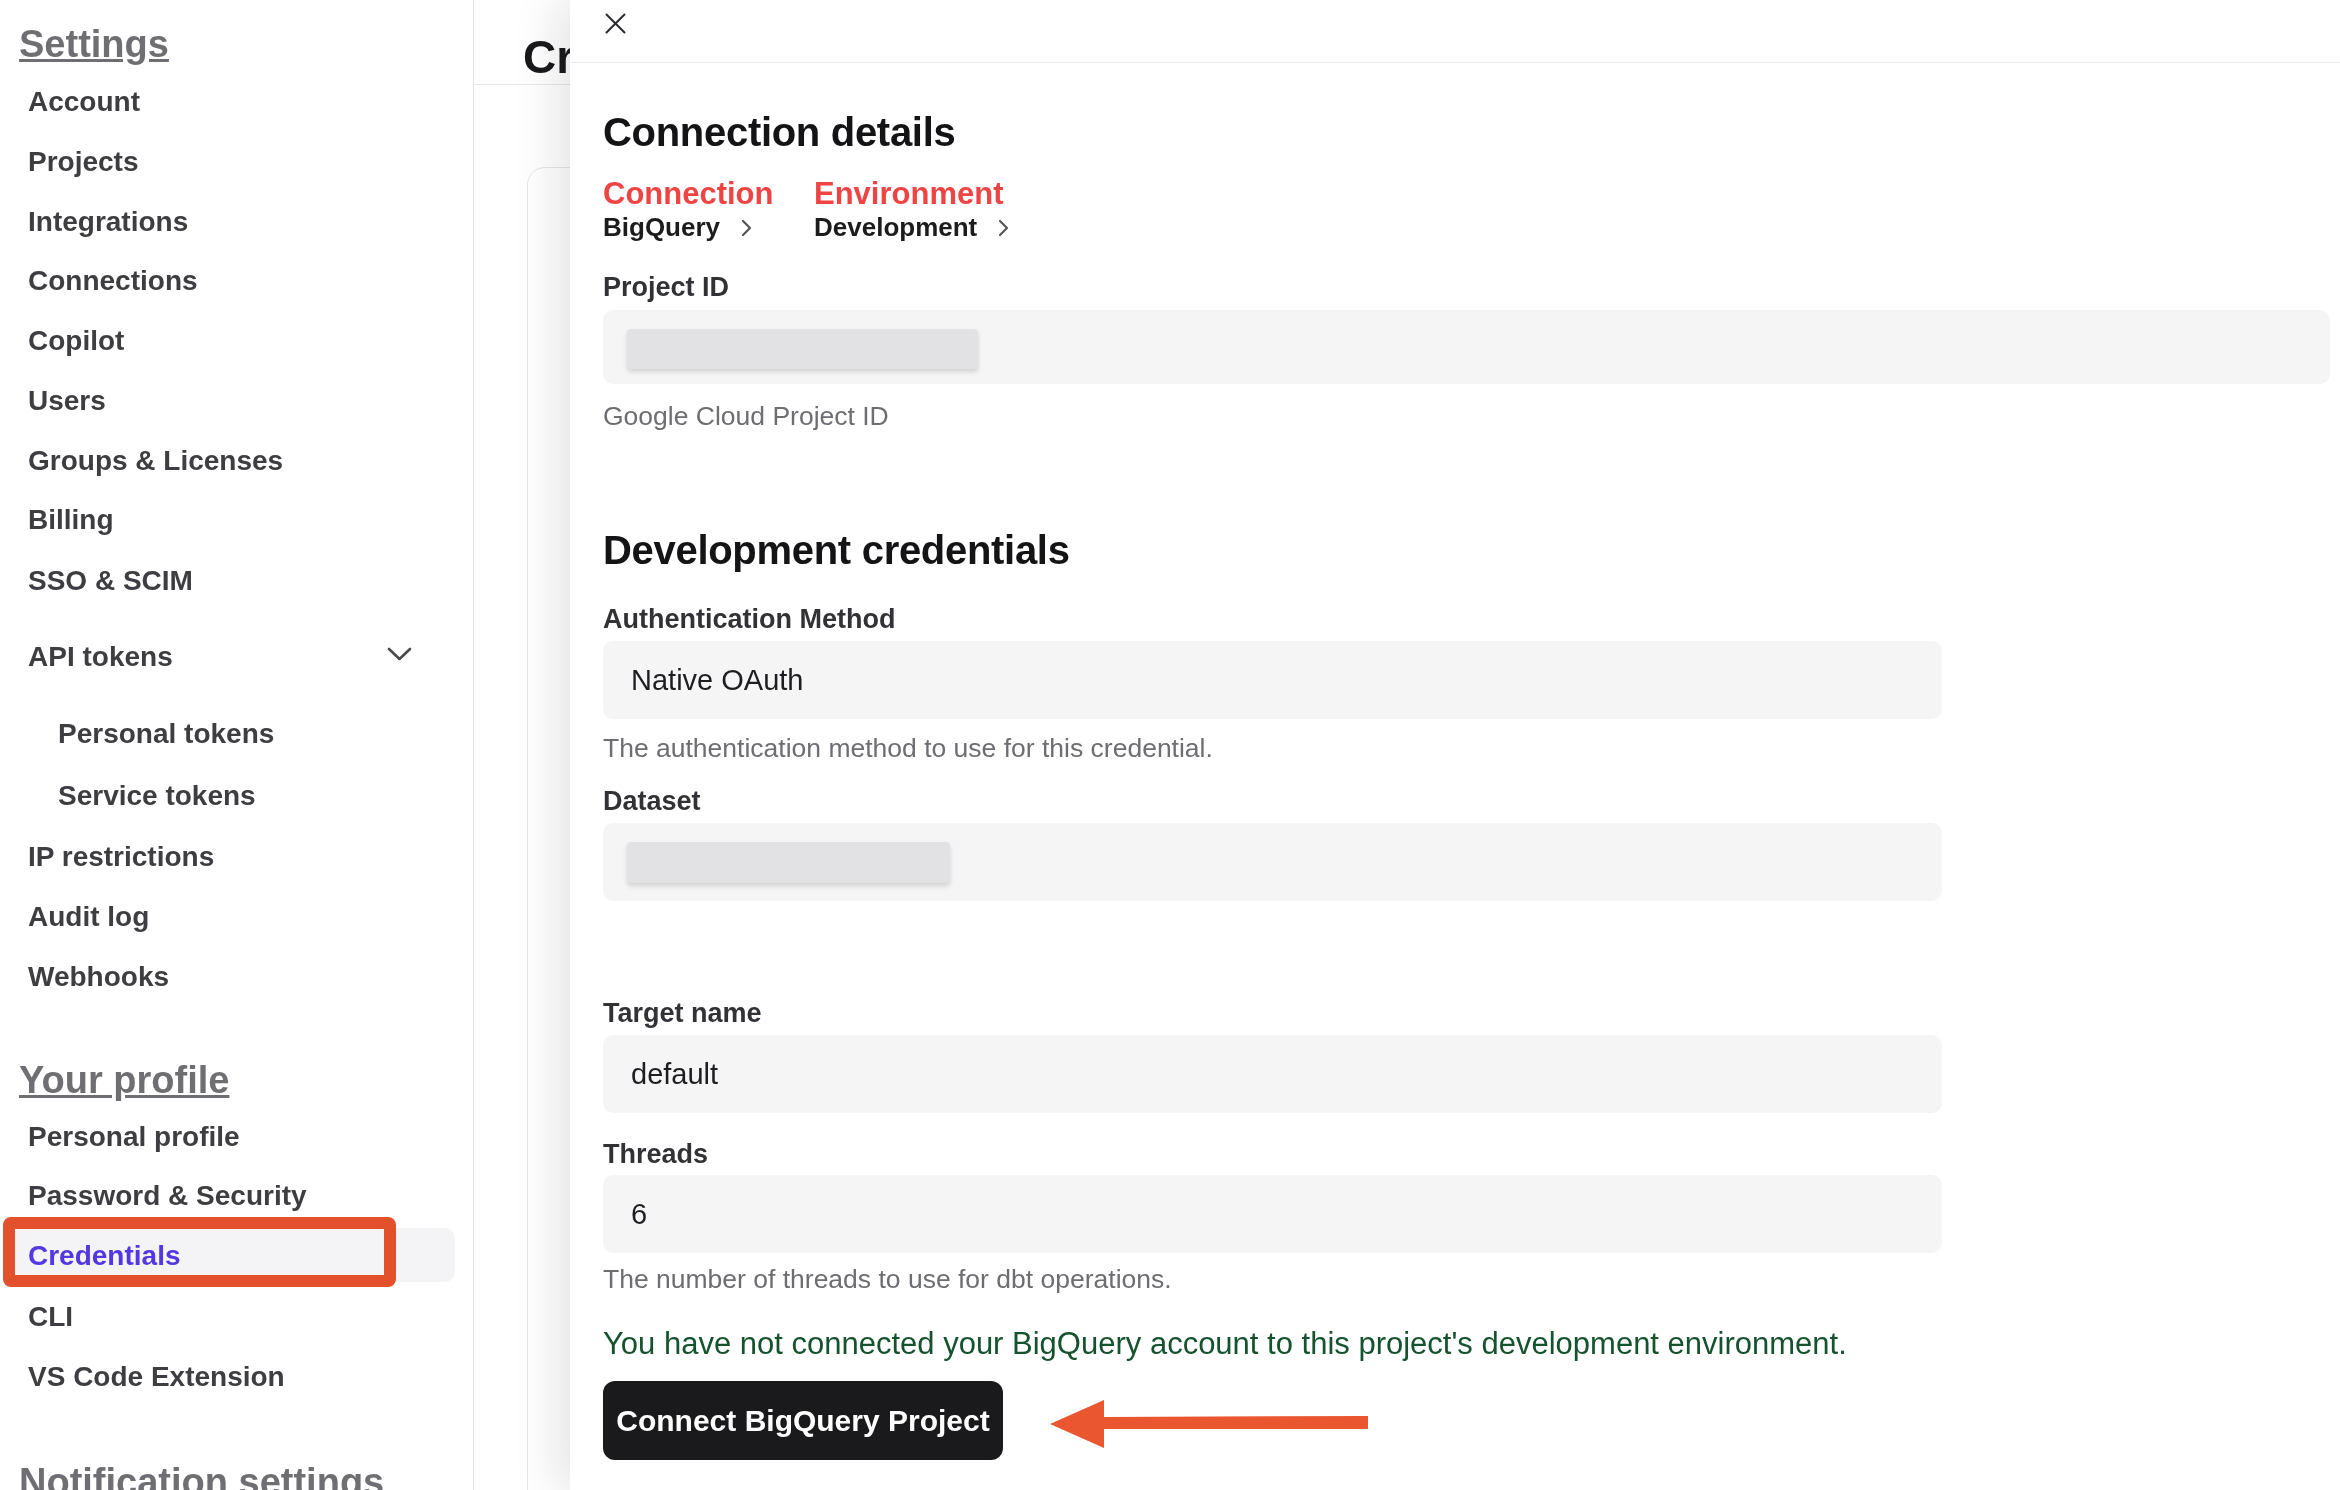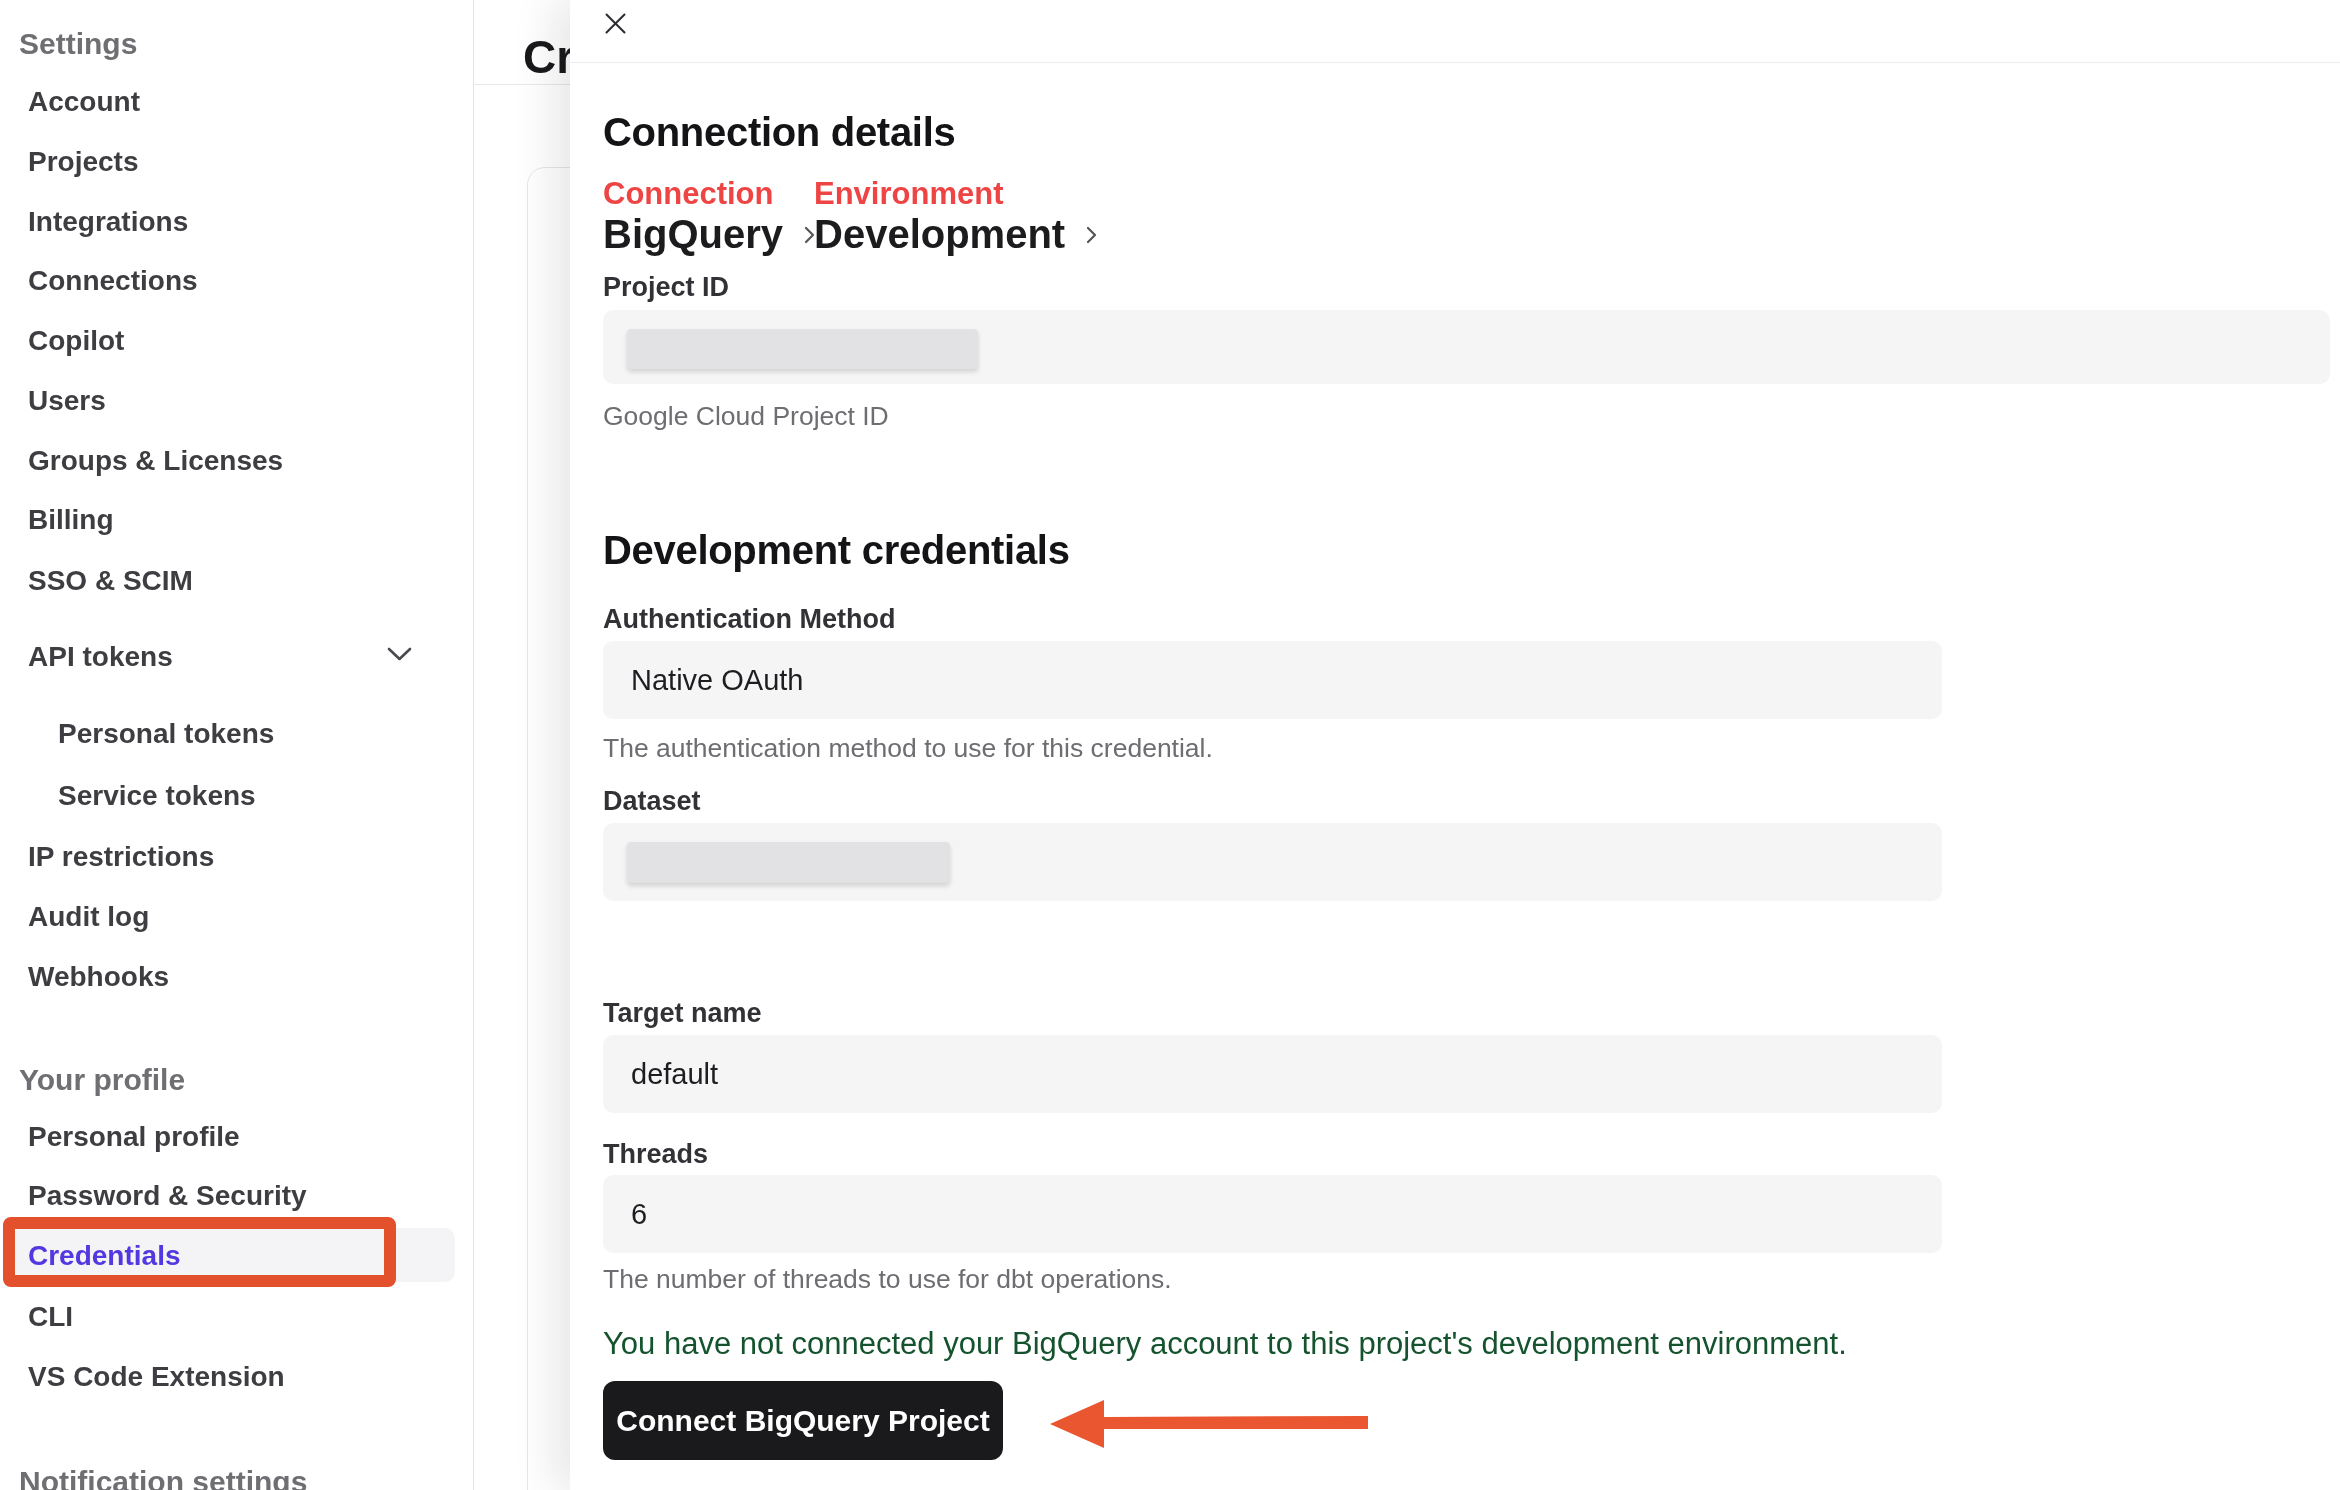--- a/index.html
+++ b/index.html
@@ -2,22 +2,22 @@
 <html><head>
 <meta charset="utf-8">
 <style>
   html,body{margin:0;padding:0;background:#ffffff;font-family:"Liberation Sans",sans-serif;}
   body{width:2340px;height:1490px;position:relative;overflow:hidden;
        -webkit-font-smoothing:antialiased;}
 
   
   .sidebar{position:absolute;left:0;top:0;width:473px;height:1490px;background:#fff;
            border-right:1px solid #e4e4e6;z-index:2;}
-  .side-heading{position:absolute;left:19px;font-size:30px;font-weight:600;color:#6f6f73;
-                line-height:36px;white-space:nowrap;}
+  .side-heading{position:absolute;left:19px;font-size:38px;font-weight:600;color:#6f6f73;
+                line-height:36px;white-space:nowrap;text-decoration:underline;}
   .side-item{position:absolute;left:28px;font-size:28px;font-weight:600;color:#3e3e42;
              line-height:36px;white-space:nowrap;cursor:pointer;}
   .side-item.sub{left:58px;}
   .chev-down{position:absolute;left:386px;top:646px;width:27px;height:17px;}
   .cred-pill{position:absolute;left:12px;top:1228px;width:443px;height:54px;background:#f4f4f6;
              border-radius:10px;z-index:1;}
   .side-item.active{color:#5238e0;z-index:2;}
   .annotation-box{position:absolute;left:3px;top:1217px;width:393px;height:70px;
                   border:12px solid #e2502c;border-radius:8px;box-sizing:border-box;z-index:3;}
 
@@ -36,21 +36,21 @@
                 border-bottom:1px solid #ececee;}
   .close-btn{position:absolute;left:30px;top:10px;width:30px;height:30px;background:none;border:none;
              padding:0;cursor:pointer;}
   .edit-btn{position:absolute;right:6px;top:2px;height:46px;display:flex;align-items:center;gap:11px;
             padding:0 19px;background:#1a1a1c;border:none;border-radius:9px;cursor:pointer;
             color:#fff;font-family:"Liberation Sans",sans-serif;font-size:28px;font-weight:700;}
 
   .panel h2{position:absolute;left:33px;margin:0;font-size:40px;font-weight:700;color:#141417;
             letter-spacing:-0.3px;white-space:nowrap;}
   .mini-label{position:absolute;font-size:31px;font-weight:700;color:#ef4444;white-space:nowrap;}
-  .conn-value{position:absolute;display:flex;align-items:center;gap:20px;font-size:40px;
+  .conn-value{position:absolute;display:flex;align-items:center;gap:20px;font-size:26px;
               font-weight:700;color:#1c1c1e;white-space:nowrap;cursor:pointer;}
   .chev-right{width:13px;height:22px;flex:0 0 auto;}
 
   .flabel{position:absolute;left:33px;font-size:27px;font-weight:600;color:#323236;white-space:nowrap;}
   .finput{position:absolute;left:33px;background:#f5f5f6;border-radius:10px;box-sizing:border-box;
           display:flex;align-items:center;padding:0 28px;font-size:29px;color:#1e1e22;}
   .fhelp{position:absolute;left:33px;font-size:26.5px;color:#6d6d72;line-height:34px;}
   .redact{position:absolute;left:24px;background:#e2e2e5;border-radius:4px;
           box-shadow:0 3px 5px rgba(0,0,0,0.14);}
 

